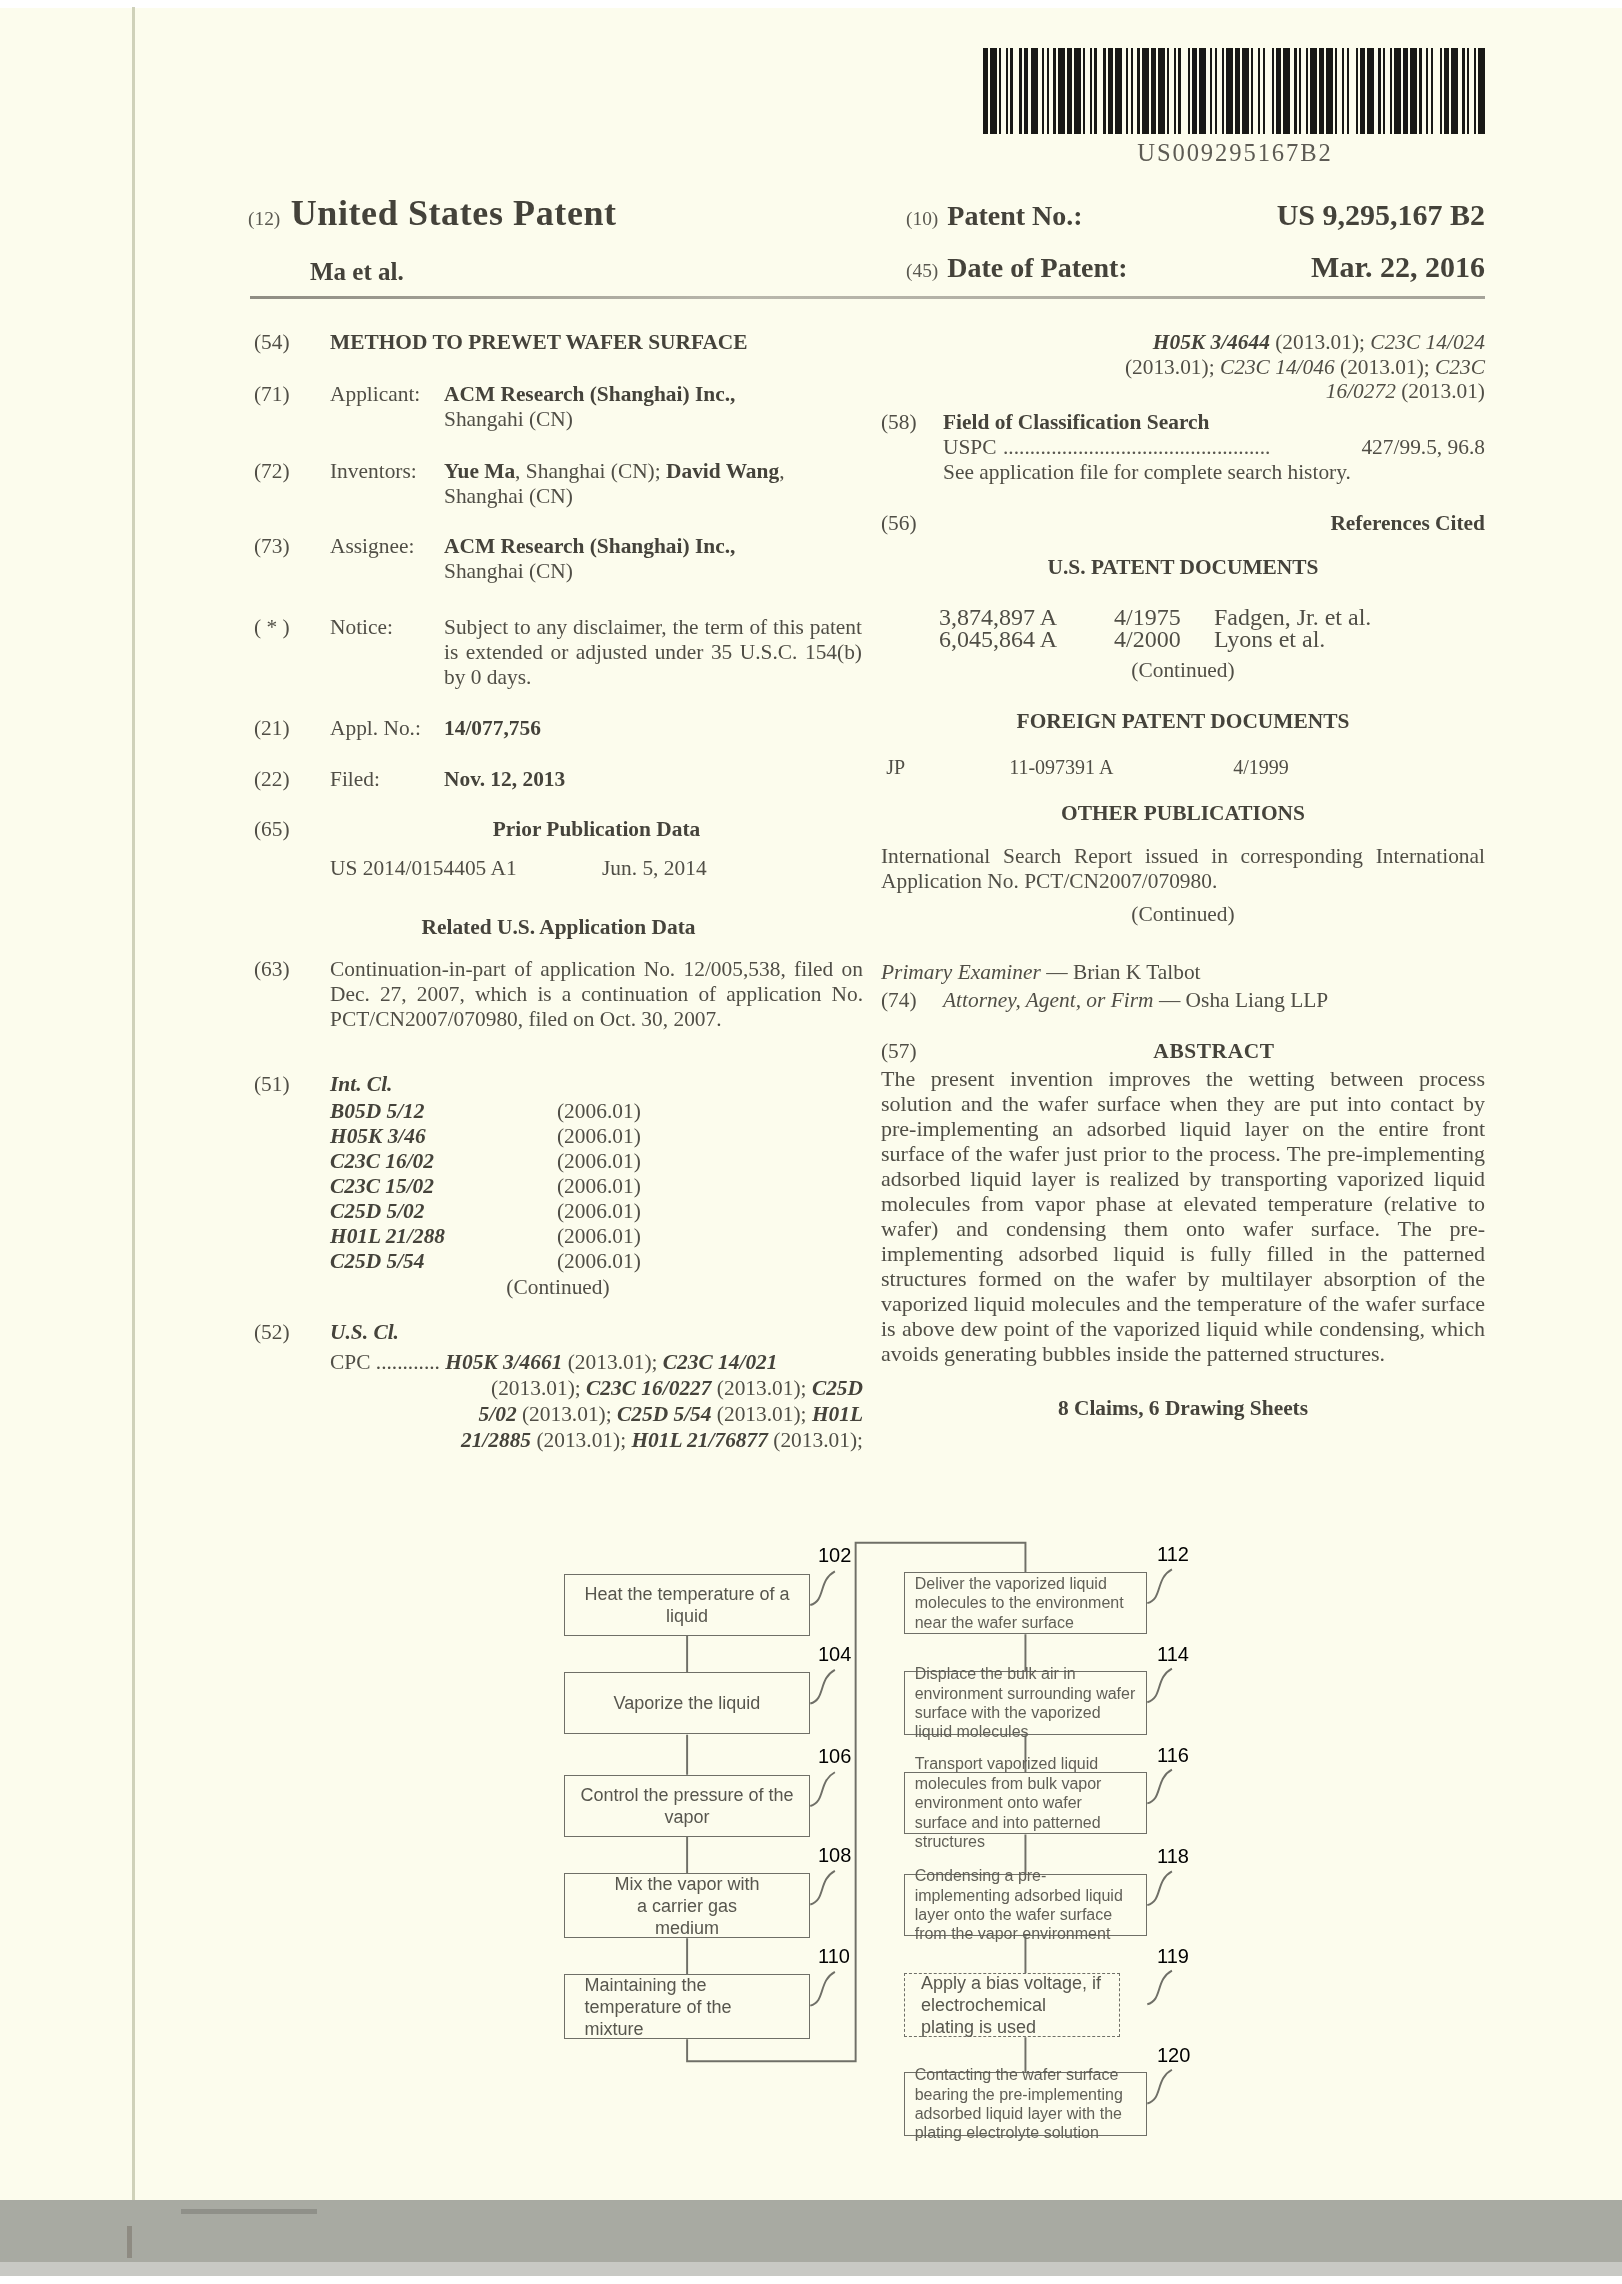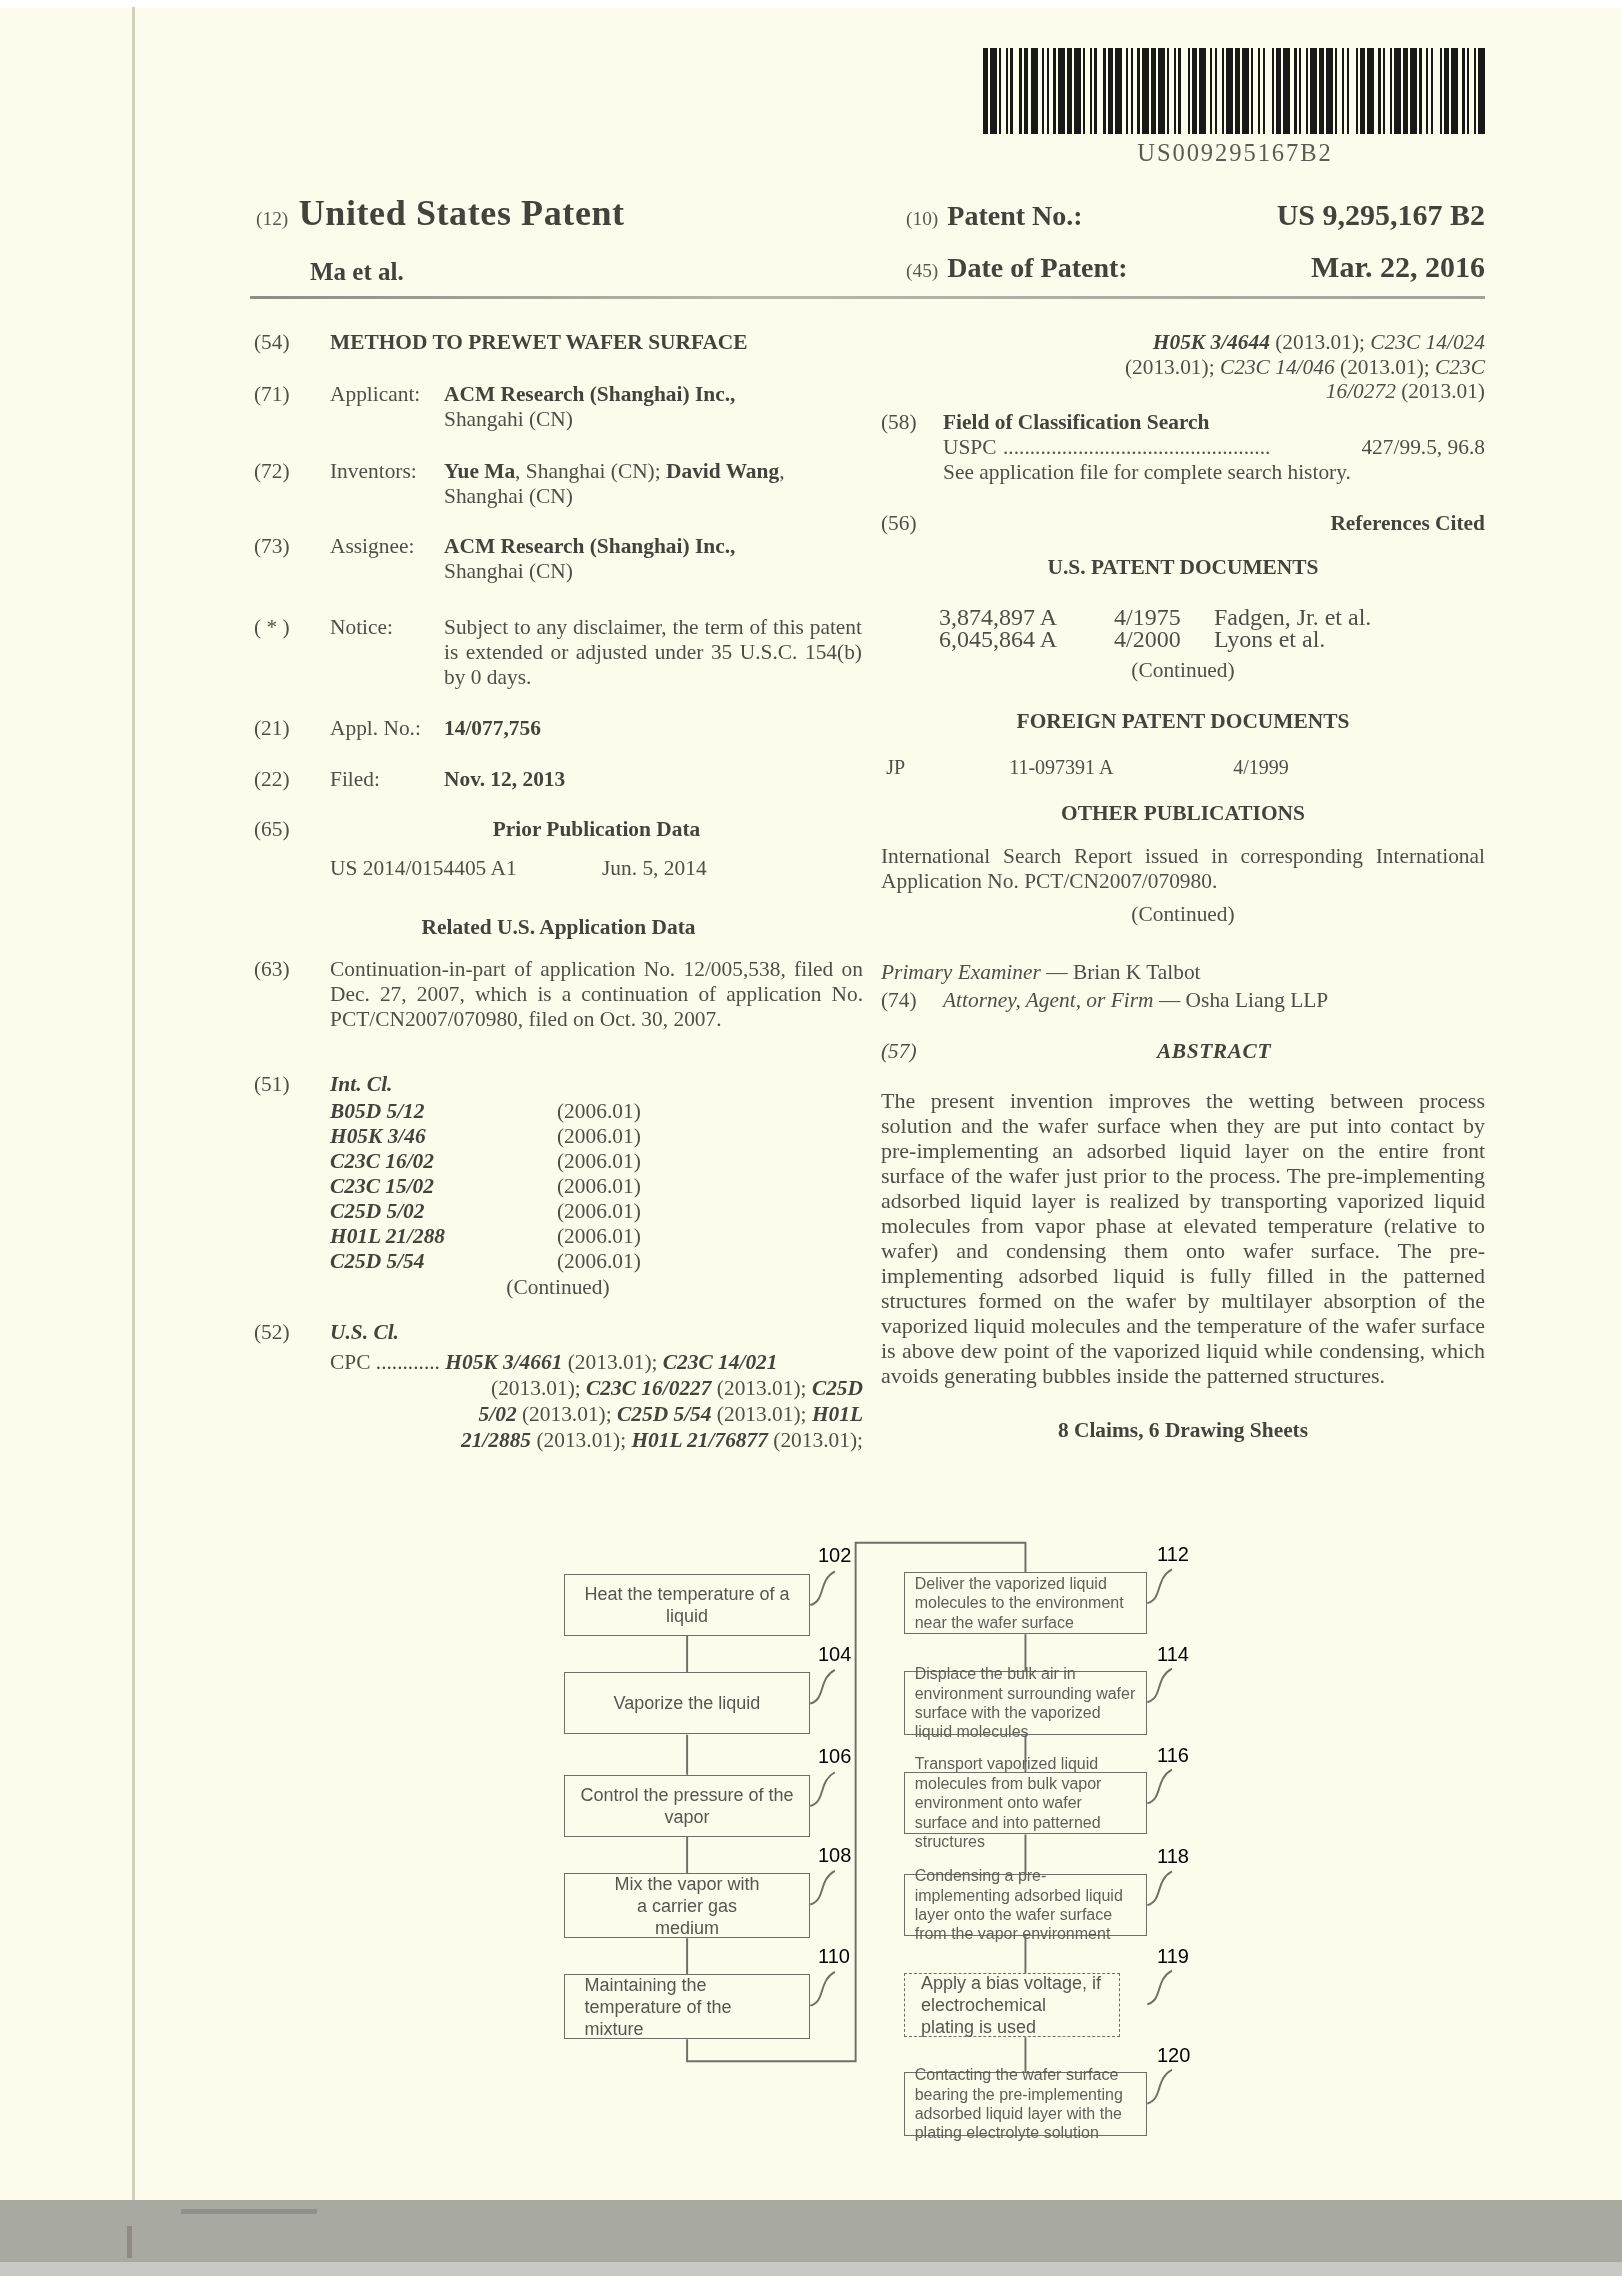--- a/index.html
+++ b/index.html
@@ -15,21 +15,21 @@
   .bottom-band2{position:absolute;left:0;top:2262px;width:1622px;height:14.3px;background:#c8c9c4;}
   .bottom-band3{position:absolute;left:0;top:2276px;width:1622px;height:7.8px;background:#ffffff;}
 
   
   #barcode{position:absolute;left:983px;top:48px;width:504px;height:86px;display:flex;}
   #barcode div{height:100%;}
   .bc-text{position:absolute;left:983px;top:139px;width:504px;text-align:center;
     font-size:24.6px;color:#5d5b54;letter-spacing:1.9px;}
 
   
-  .hdr-left{position:absolute;left:256px;top:192px;display:flex;align-items:flex-start;}
+  .hdr-left{position:absolute;left:248px;top:192px;display:flex;align-items:flex-start;}
   .tag-sm{font-size:19.4px;color:#5a5850;padding-top:15.6px;margin-right:10.4px;flex:none;}
   .office{font-size:36px;font-weight:bold;color:#44423a;letter-spacing:0.6px;}
   .party{position:absolute;left:310px;top:258px;font-size:25px;font-weight:bold;color:#44423a;}
   .hdr-right{position:absolute;left:906px;width:579px;display:flex;align-items:baseline;}
   .hdr-right .tag-sm{padding-top:0;margin-right:9px;}
   .hdr-lbl{font-size:28px;font-weight:bold;color:#44423a;white-space:nowrap;}
   .hdr-val{font-size:30px;font-weight:bold;color:#44423a;margin-left:auto;white-space:nowrap;}
   .rule{position:absolute;left:250px;top:296px;width:1235px;height:2.6px;
     background:linear-gradient(90deg,#8f8d83,#b9b7ac 40%,#a5a399);}
 
@@ -402,21 +402,21 @@
   <div class="ctr hd" style="margin-top:23px;margin-bottom:18px;">OTHER PUBLICATIONS</div>
   <div class="just">International Search Report issued in corresponding International Application No. PCT/CN2007/070980.</div>
   <div class="ctr" style="margin-top:7.8px;margin-bottom:33px;">(Continued)</div>
 
   <div style="margin-bottom:2.6px;"><span class="i">Primary Examiner</span><span> — Brian K Talbot</span></div>
   <div class="r" style="margin-bottom:26.6px;">
     <span class="tagR">(74)</span>
     <span><span class="i">Attorney, Agent, or Firm</span><span> — Osha Liang LLP</span></span>
   </div>
 
-  <div class="r" style="margin-bottom:24px;font-style:italic;">
+  <div class="r" style="margin-bottom:2px;">
     <span class="tagR">(57)</span>
     <span class="hd" style="flex:1;text-align:center;letter-spacing:0.6px;">ABSTRACT</span>
   </div>
   <div class="just" style="font-size:22px;line-height:25px;">The present invention improves the wetting between process solution and the wafer surface when they are put into contact by pre-implementing an adsorbed liquid layer on the entire front surface of the wafer just prior to the process. The pre-implementing adsorbed liquid layer is realized by transporting vaporized liquid molecules from vapor phase at elevated temperature (relative to wafer) and condensing them onto wafer surface. The pre-implementing adsorbed liquid is fully filled in the patterned structures formed on the wafer by multilayer absorption of the vaporized liquid molecules and the temperature of the wafer surface is above dew point of the vaporized liquid while condensing, which avoids generating bubbles inside the patterned structures.</div>
 
   <div class="ctr hd" style="margin-top:30px;">8 Claims, 6 Drawing Sheets</div>
 </div>
 
 <div id="fc">
   <svg id="fcsvg" width="700" height="656" viewBox="0 0 1080 1012">

